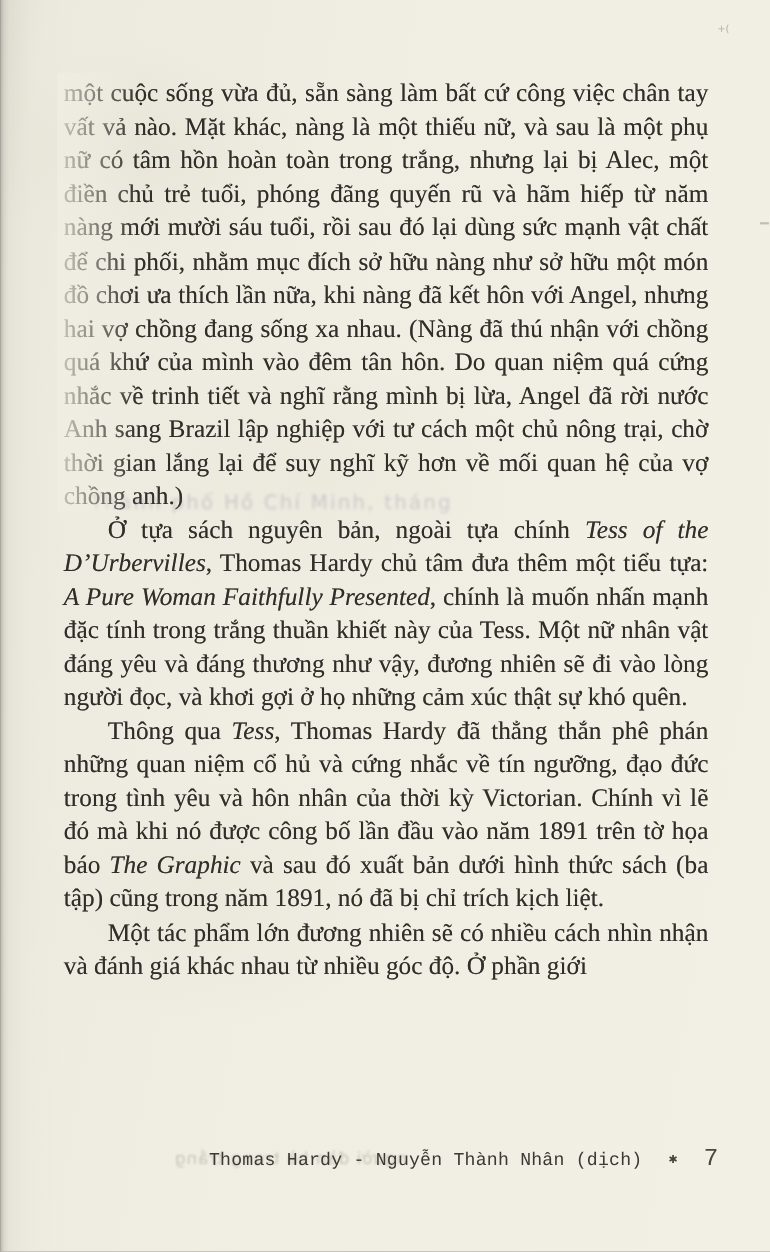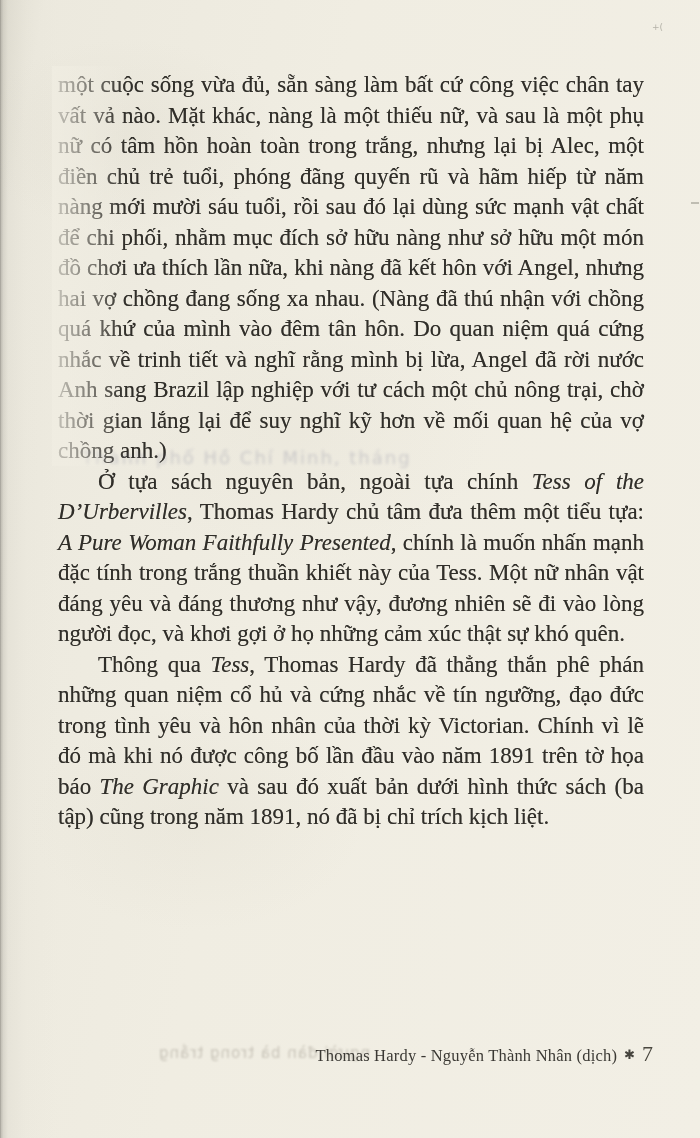--- a/index.html
+++ b/index.html
@@ -36,22 +36,22 @@
     position:absolute;left:82px;top:447px;white-space:nowrap;pointer-events:none;
     font-family:"DejaVu Sans",sans-serif;font-size:18px;letter-spacing:2px;
     color:#7d7f97;opacity:.30;filter:blur(1.4px);
   }
   .ghost-footer{
     position:absolute;left:158px;top:1044px;white-space:nowrap;pointer-events:none;
     font-family:"DejaVu Sans",sans-serif;font-size:15px;letter-spacing:1px;
     color:#8d867a;opacity:.40;filter:blur(1.2px);transform:scaleX(-1);
   }
   .footer{
-    position:absolute;right:47px;top:1041px;display:flex;align-items:baseline;gap:7px;
-    font-family:Liberation Serif, serif;color:#3b3934;white-space:nowrap;
+    position:absolute;right:47px;top:1041px;display:flex;align-items:baseline;gap:24px;
+    font-family:Liberation Mono, monospace;color:#3b3934;white-space:nowrap;
   }
   .footer .credit{font-size:16.5px;letter-spacing:.2px;}
   .footer .sep{font-size:13px;position:relative;top:-2px;color:#45433d;}
   .footer .pagenum{font-size:22px;color:#4a4840;}
   .speck-a{
     position:absolute;left:652px;top:22px;font-size:9px;
     color:rgba(130,128,118,.55);font-family:"DejaVu Sans",sans-serif;
   }
   .speck-b{position:absolute;left:691px;top:202px;width:8px;height:2px;background:rgba(130,128,118,.45);}
 </style>
@@ -60,20 +60,21 @@
 
 <div class="page">
 
   <div class="spine-shadow"></div>
   <div class="mottle"></div>
 
   <div class="text-block">
       <p class="para"><span>một cuộc sống vừa đủ, sẵn sàng làm bất cứ công việc chân tay vất vả nào. Mặt khác, nàng là một thiếu nữ, và sau là một phụ nữ có tâm hồn hoàn toàn trong trắng, nhưng lại bị Alec, một điền chủ trẻ tuổi, phóng đãng quyến rũ và hãm hiếp từ năm nàng mới mười sáu tuổi, rồi sau đó lại dùng sức mạnh vật chất để chi phối, nhằm mục đích sở hữu nàng như sở hữu một món đồ chơi ưa thích lần nữa, khi nàng đã kết hôn với Angel, nhưng hai vợ chồng đang sống xa nhau. (Nàng đã thú nhận với chồng quá khứ của mình vào đêm tân hôn. Do quan niệm quá cứng nhắc về trinh tiết và nghĩ rằng mình bị lừa, Angel đã rời nước Anh sang Brazil lập nghiệp với tư cách một chủ nông trại, chờ thời gian lắng lại để suy nghĩ kỹ hơn về mối quan hệ của vợ chồng anh.)</span></p>
       <p class="para indented"><span>Ở tựa sách nguyên bản, ngoài tựa chính </span><i>Tess of the D’Urbervilles</i><span>, Thomas Hardy chủ tâm đưa thêm một tiểu tựa: </span><i>A Pure Woman Faithfully Presented</i><span>, chính là muốn nhấn mạnh đặc tính trong trắng thuần khiết này của Tess. Một nữ nhân vật đáng yêu và đáng thương như vậy, đương nhiên sẽ đi vào lòng người đọc, và khơi gợi ở họ những cảm xúc thật sự khó quên.</span></p>
       <p class="para indented"><span>Thông qua </span><i>Tess</i><span>, Thomas Hardy đã thẳng thắn phê phán những quan niệm cổ hủ và cứng nhắc về tín ngưỡng, đạo đức trong tình yêu và hôn nhân của thời kỳ Victorian. Chính vì lẽ đó mà khi nó được công bố lần đầu vào năm 1891 trên tờ họa báo </span><i>The Graphic</i><span> và sau đó xuất bản dưới hình thức sách (ba tập) cũng trong năm 1891, nó đã bị chỉ trích kịch liệt.</span></p>
+      <p class="para indented"><span>Một tác phẩm lớn đương nhiên sẽ có nhiều cách nhìn nhận và đánh giá khác nhau từ nhiều góc độ. Ở phần giới</span></p>
     </div>
 
   <div class="fade-overlay"></div>
 
   <div class="ghost-line">Thành phố Hồ Chí Minh, tháng</div>
 
   <div class="ghost-footer">người đàn bà trong trắng</div>
 
   <div class="footer">
     <span class="credit">Thomas Hardy - Nguyễn Thành Nhân (dịch)</span>

